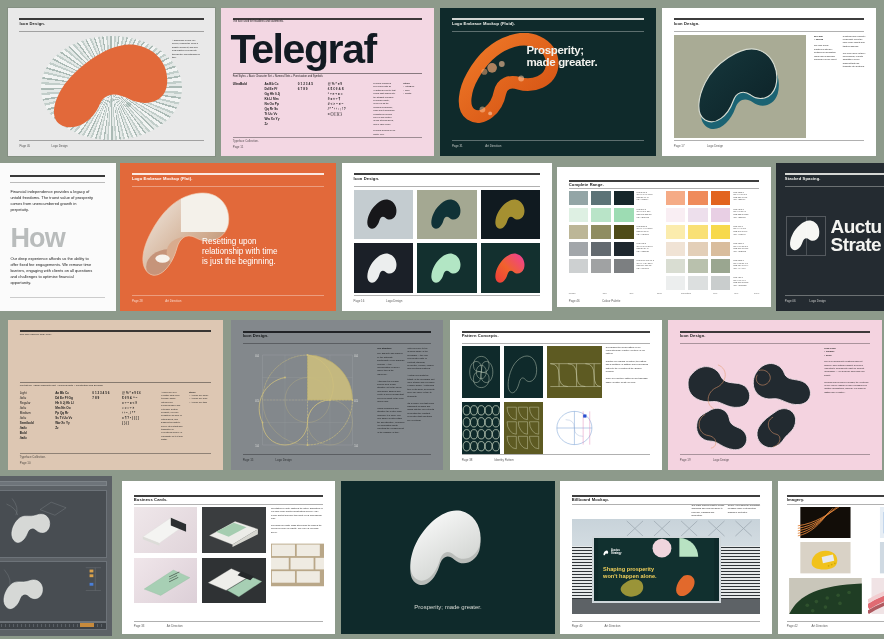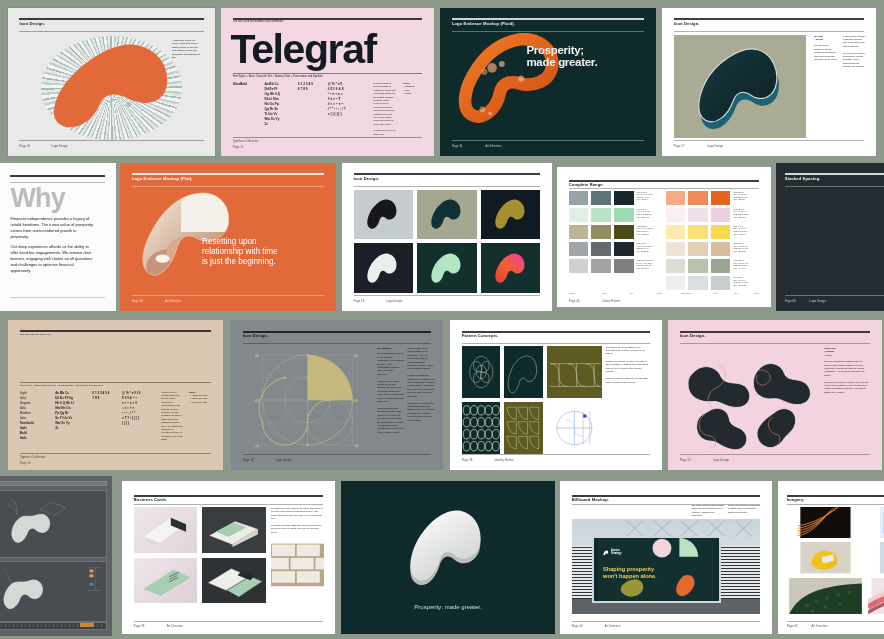--- a/index.html
+++ b/index.html
@@ -281,22 +281,22 @@
 The form mode is three-dimensional, reflects adaptative colour gradient that can translate into systems.</div>
     <div class="rule-bot"></div>
     <div class="foot a">Page  17</div>
     <div class="foot b">Logo Design</div>
   </div>
 
   <div class="slide" id="s5">
     <div style="position:absolute;left:40%;right:6%;top:8%;height:2px;background:#3a3a3a"></div>
     <div style="position:absolute;left:40%;right:6%;top:13%;height:1px;background:#bbb"></div>
     <div style="position:absolute;left:40%;top:15%;width:56%">
-      <div class="bigword">Why</div>
       <div class="para" style="margin-top:4px">Financial independence provides a legacy of untold freedoms. The truest value of prosperity comes from unencumbered growth in perpetuity.</div>
+      <div class="bigword" style="margin-top:12px">How</div>
       <div class="para" style="margin-top:4px">Our deep experience affords us the ability to offer fixed fee engagements. We remove time barriers, engaging with clients on all questions and challenges to optimise financial opportunity.</div>
     </div>
     <div style="position:absolute;left:40%;right:6%;bottom:9%;height:1px;background:#ccc"></div>
   </div>
 
   <div class="slide" id="s6">
     <div class="rule-top"></div>
     <div class="rule-top2"></div>
     <div class="slide-title">Logo Embrace Mockup (Flat).</div>
     <svg style="position:absolute;left:7%;top:16%;width:52%;height:76%" viewBox="0 0 100 110">
@@ -495,20 +495,32 @@
       <div style="width:11%;text-align:right">100%</div>
     </div>
     <div class="foot a" style="bottom:3%">Page  46</div>
     <div class="foot b" style="bottom:3%">Colour  Palette</div>
   </div>
 
   <div class="slide" id="s9">
     <div class="rule-top"></div>
     <div class="rule-top2"></div>
     <div class="slide-title">Stacked Spacing.</div>
+    <div class="lockup">
+      <div style="position:relative;width:40px;height:40px;border:.5px solid rgba(255,255,255,.22)">
+        <div style="position:absolute;left:50%;top:0;bottom:0;width:.5px;background:rgba(255,255,255,.18)"></div>
+        <svg viewBox="0 0 100 100" style="width:100%;height:100%">
+          <path d="M64 10 C82 14 88 34 84 50 C80 63 66 66 58 59 C51 53 44 56 41 66 C36 82 24 92 14 85 C4 78 8 58 15 45 C24 27 46 6 64 10 Z" fill="#f7f7f4"></path>
+        </svg>
+      </div>
+      <div class="wordmark">
+        <div>Auctu</div>
+        <div>Strate</div>
+      </div>
+    </div>
     <div class="rule-bot"></div>
     <div class="foot a">Page  06</div>
     <div class="foot b">Logo Design</div>
   </div>
 
   <div class="slide" id="s10">
     <div class="rule-top" style="top:6.5%"></div>
     <div class="kicker">The face used for body copy.</div>
     <div class="midrule"></div>
     <div class="subhead">Font Styles + Basic Character Set + Numeral Sets + Punctuation and Symbols</div>

